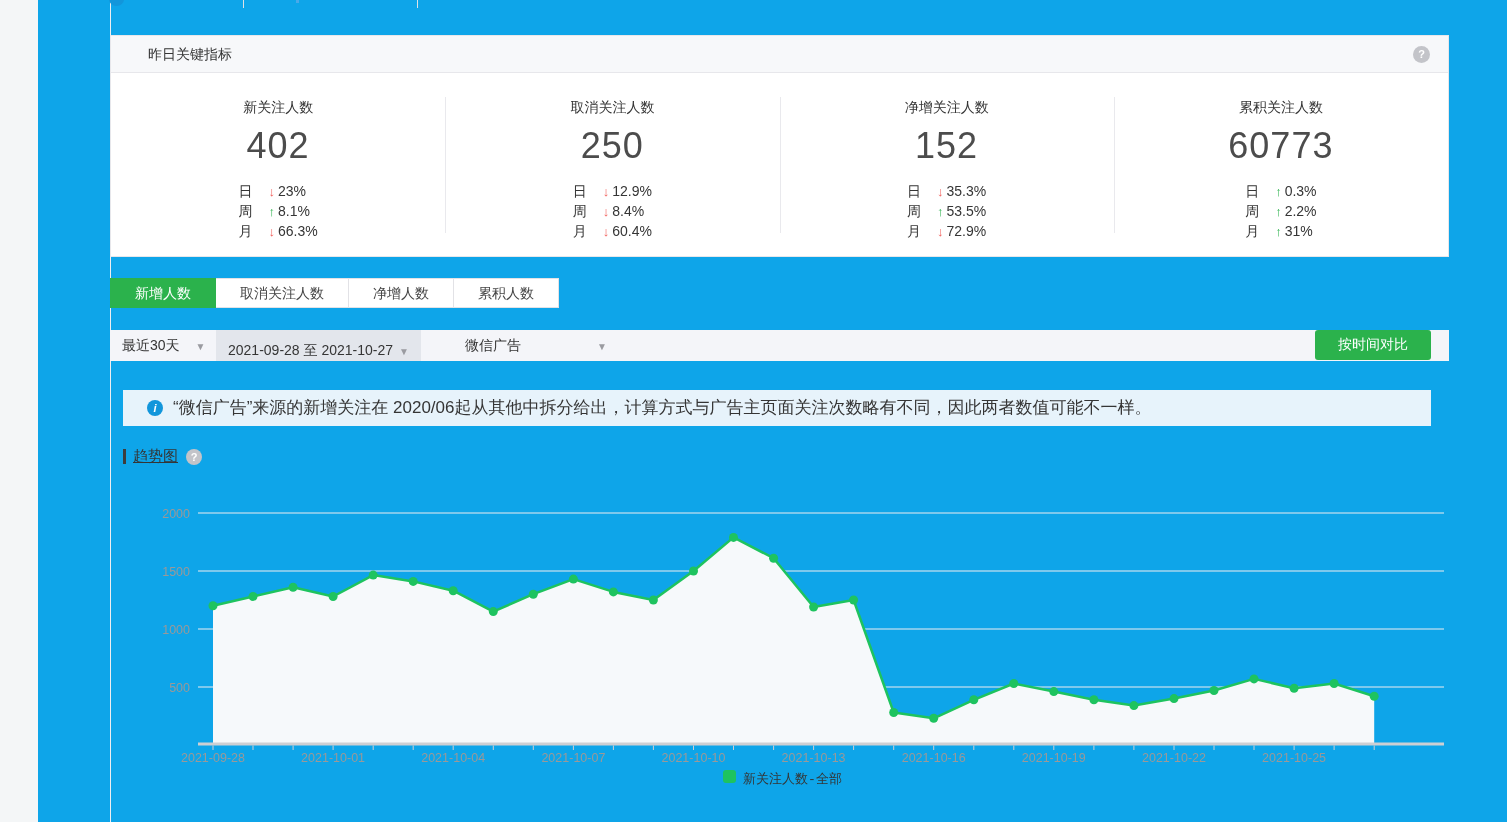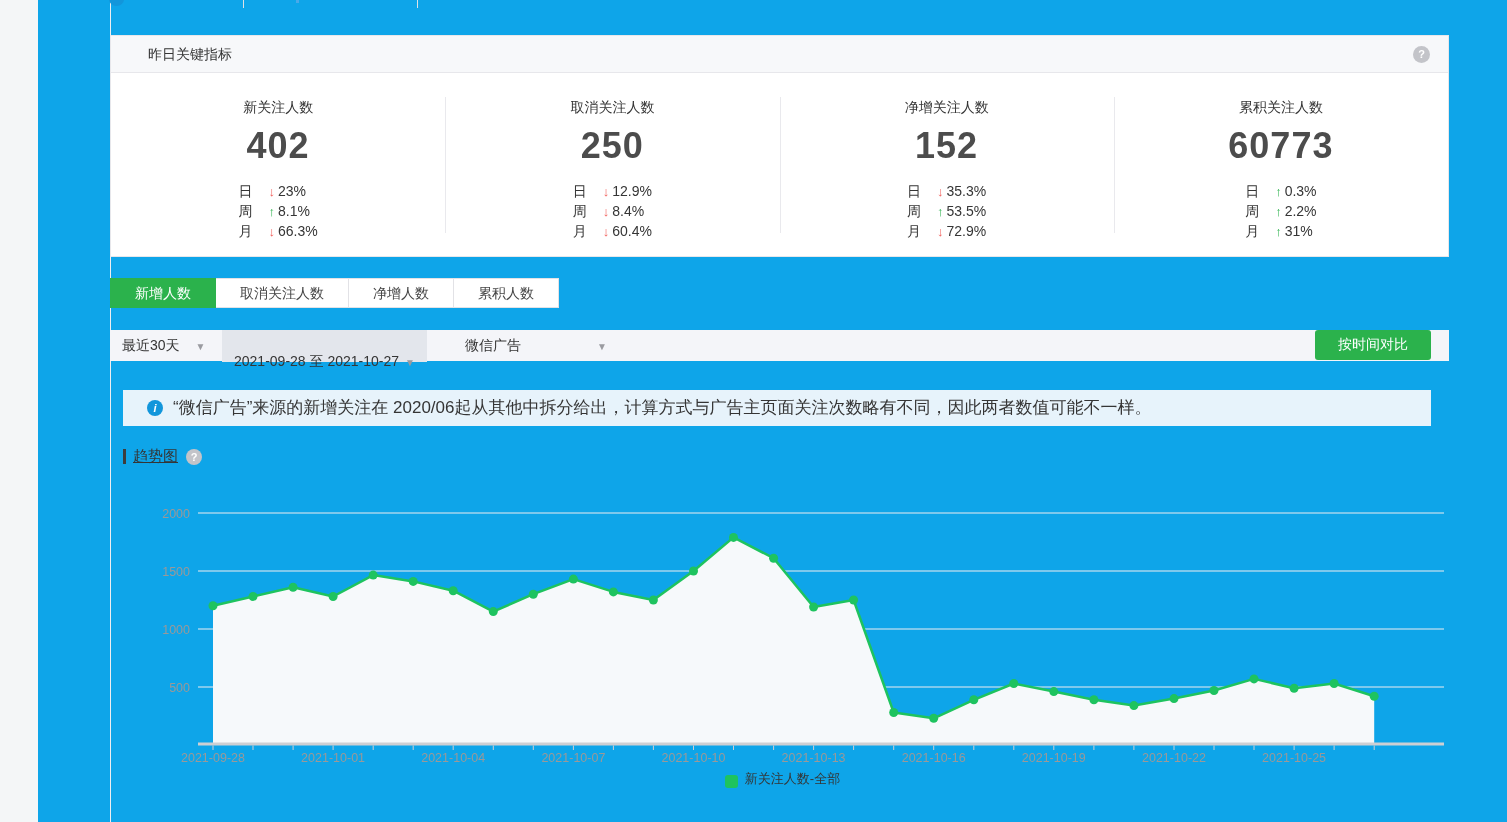--- a/index.html
+++ b/index.html
@@ -16,42 +16,42 @@
   .metrics-card { position:absolute; left:110px; top:35px; width:1339px; height:222px;
                   background:#fff; border:1px solid #e7e7eb; }
   .metrics-header { position:relative; height:37px; background:#f7f8fa; border-bottom:1px solid #e7e7eb;
                     line-height:36px; font-size:14px; padding-left:37px; color:#353535; }
   .help-circle { position:absolute; right:18px; top:10px; width:17px; height:17px; border-radius:50%;
                  background:#c3c4c9; color:#fff; font-size:11px; font-weight:bold; text-align:center;
                  line-height:17px; cursor:pointer; }
   .metrics-body { position:relative; display:flex; height:184px; }
   .metric-col { flex:1; text-align:center; padding-top:26px; }
   .m-label { font-size:14px; color:#353535; }
-  .m-value { font-size:36px; color:#4c4c4c; font-weight:700; margin-top:8px; letter-spacing:1px; }
+  .m-value { font-size:36px; color:#4c4c4c; font-weight:400; margin-top:8px; letter-spacing:1px; }
   .m-stats { display:inline-block; text-align:left; margin-top:14px; }
   .m-row { font-size:14px; height:20px; line-height:20px; }
   .m-period { display:inline-block; width:15px; color:#353535; }
   .m-arrow { display:inline-block; margin:0 3px 0 15px; font-weight:bold; font-size:13px; }
   .m-arrow.up { color:#2bb24c; }
   .m-arrow.down { color:#f1605c; }
   .col-sep { position:absolute; top:24px; width:1px; height:136px; background:#e9e9ed; }
 
   
   .tabs { position:absolute; left:110px; top:278px; display:flex; }
   .tab { height:30px; line-height:28px; padding:0 24px; background:#fff; border:1px solid #e2e2e6;
          font-size:14px; color:#454545; margin-left:-1px; cursor:pointer; position:relative; }
   .tab:first-child { margin-left:0; }
   .tab.active { background:#2bb24c; border-color:#2bb24c; color:#fff; z-index:2; }
 
   
   .filter-bar { position:absolute; left:110px; top:330px; width:1339px; height:31px; background:#f4f5f9; }
   .f-item { position:absolute; top:0; height:31px; line-height:31px; font-size:14px; color:#353535; cursor:pointer; }
   .caret { color:#9a9ba1; font-size:10px; margin-left:16px; }
   .f-range { left:12px; }
-  .f-dates { left:112px; background:#e3e6ec; padding:16px 12px; }
+  .f-dates { left:106px; background:#e3e6ec; padding:5px 12px; }
   .f-dates .caret { margin-left:6px; }
   .f-source { left:355px; }
   .f-source .caret { margin-left:76px; }
   .compare-btn { position:absolute; left:1205px; top:0; width:116px; height:30px; background:#2bb24c;
                  color:#fff; font-size:14px; border:none; border-radius:3px; cursor:pointer;
                  font-family:Liberation Mono, monospace; }
 
   
   .notice { position:absolute; left:123px; top:390px; width:1308px; height:36px; background:#e7f3fb; }
   .info-circle { position:absolute; left:24px; top:10px; width:16px; height:16px; border-radius:50%;
@@ -60,21 +60,21 @@
   .notice-text { line-height:36px; padding-left:50px; font-size:17px; color:#353535; }
 
   
   .trend-title { position:absolute; left:123px; top:447px; display:flex; align-items:center; }
   .trend-bar { width:3px; height:15px; background:#3d3d3d; }
   .trend-text { font-size:15px; color:#353535; margin-left:7px;text-decoration:underline; }
   .trend-help { position:static; margin-left:8px; width:16px; height:16px; line-height:16px; }
 
   .chart-wrap { position:absolute; left:110px; top:498px; width:1345px; height:268px; }
   .legend { position:absolute; left:110px; top:770px; width:1345px; display:flex; justify-content:center;
-            align-items:flex-end; cursor:pointer; }
+            align-items:flex-start; cursor:pointer;font-family:Liberation Mono, monospace; }
   .legend-marker { width:13px; height:13px; border-radius:3px; margin-right:7px; }
   .legend-label { font-size:13px; color:#353535; }
   svg text { font-family:"Liberation Sans", sans-serif; }
 </style>
 </head>
 <body>
 
 <div class="canvas">
   <div class="left-strip"></div>
   <div class="content-divider"></div>

